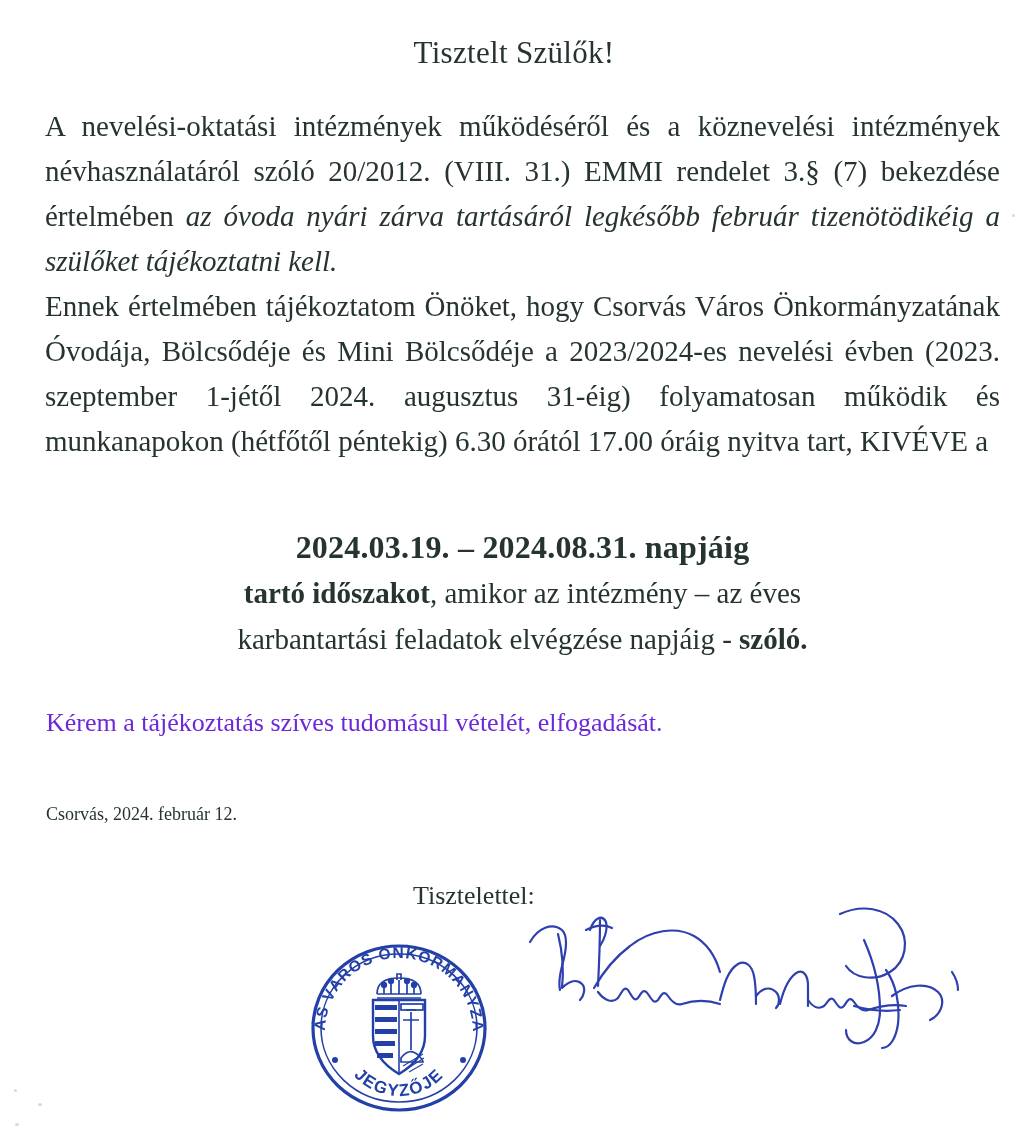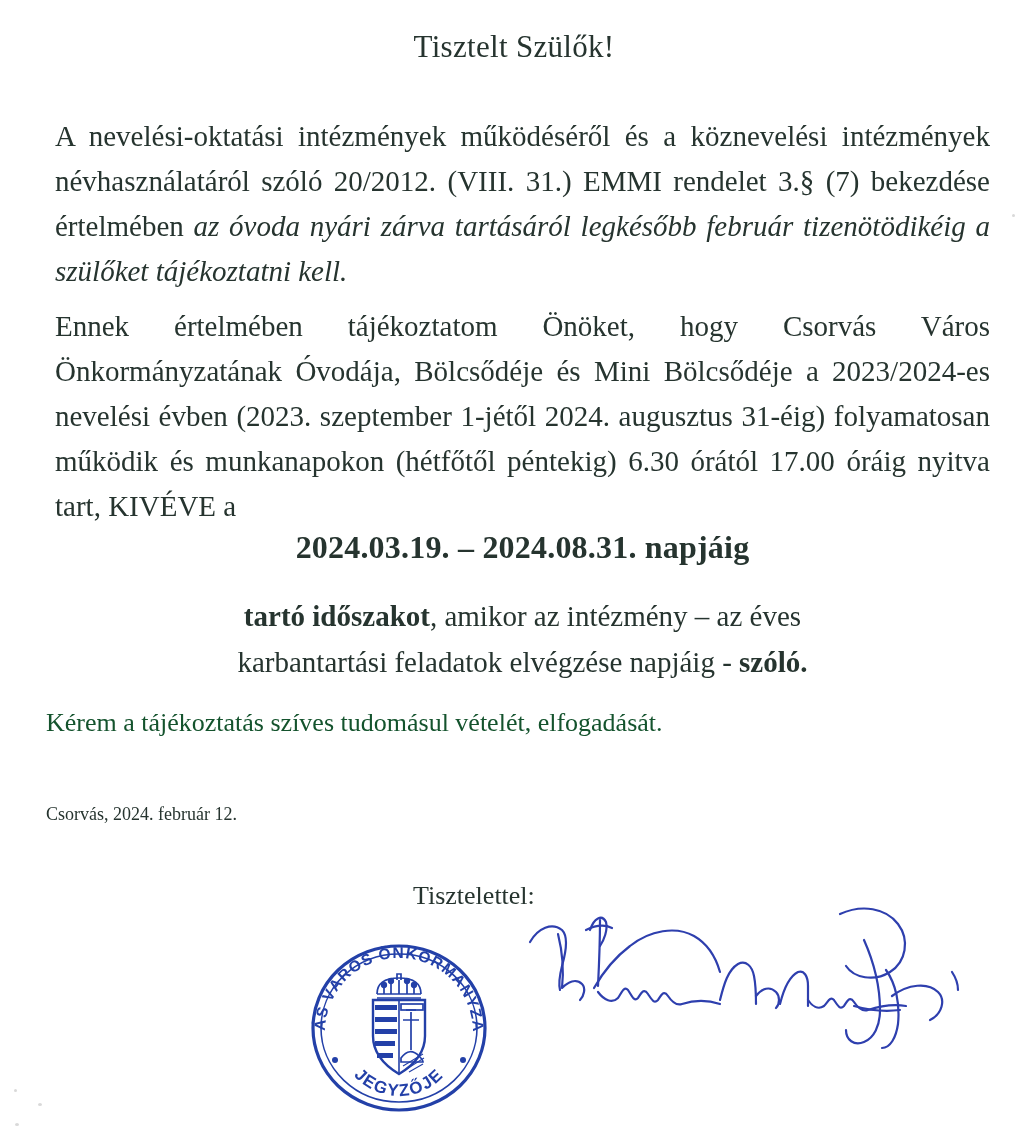--- a/index.html
+++ b/index.html
@@ -15,21 +15,21 @@
     background: #ffffff;
     overflow: hidden;
     font-family: "Liberation Serif", "DejaVu Serif", serif;
     color: #26342f;
   }
 
   
   .doc-title {
     position: absolute;
     left: 0;
-    top: 28px;
+    top: 34px;
     width: 1028px;
     text-align: center;
     font-size: 31px;
     line-height: 38px;
     letter-spacing: 0.3px;
     color: #26342f;
   }
 
   
   .body-block {
@@ -37,21 +37,21 @@
     left: 45px;
     top: 104px;
     width: 955px;
     text-align: justify;
     text-justify: inter-word;
     font-size: 29px;
     line-height: 45px;
     color: #26342f;
   }
   .body-block p {
-    margin: 10px;
+    margin: 0;
     text-align: justify;
   }
   .body-block p:last-child {
     text-align-last: left;
   }
   .ital {
     font-style: italic;
   }
 
   
@@ -65,38 +65,37 @@
   }
   .notice-date {
     font-size: 32px;
     line-height: 46px;
     font-weight: bold;
     letter-spacing: 0.2px;
   }
   .notice-line2 {
     font-size: 29px;
     line-height: 46px;
-    margin-top: 23px;
   }
   .notice-line3 {
     font-size: 29px;
     line-height: 46px;
   }
   .bold {
     font-weight: bold;
   }
 
   
   .closing-request {
     position: absolute;
     left: 46px;
     top: 706px;
     font-size: 26px;
     line-height: 34px;
-    color: #14532d;
+    color: #6d28d9;
   }
   .place-date {
     position: absolute;
     left: 46px;
     top: 797px;
     font-size: 18px;
     line-height: 34px;
     color: #26342f;
   }
   .regards {

